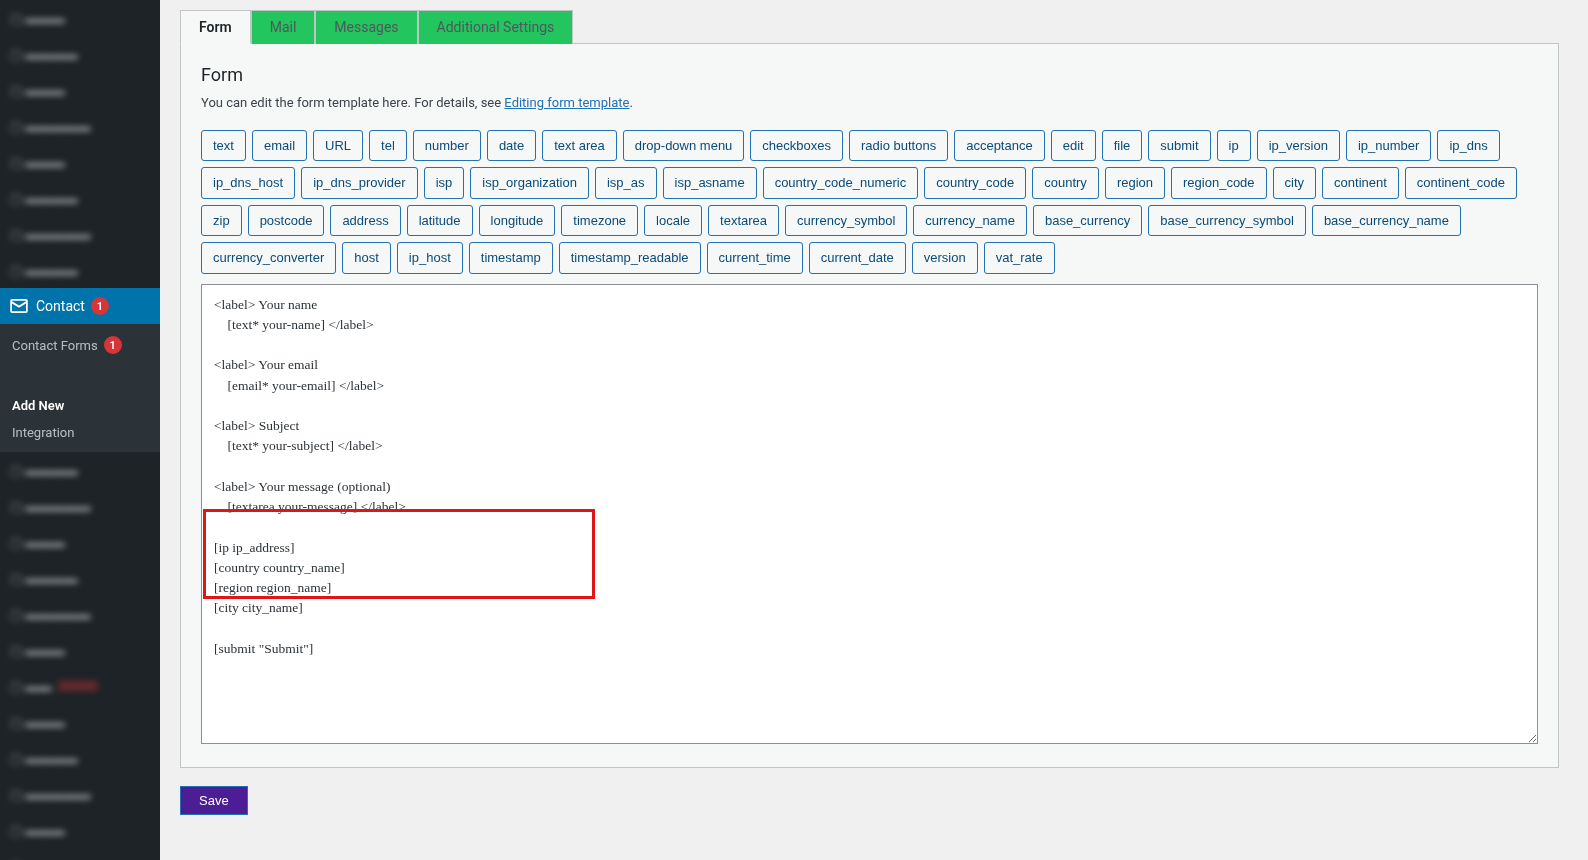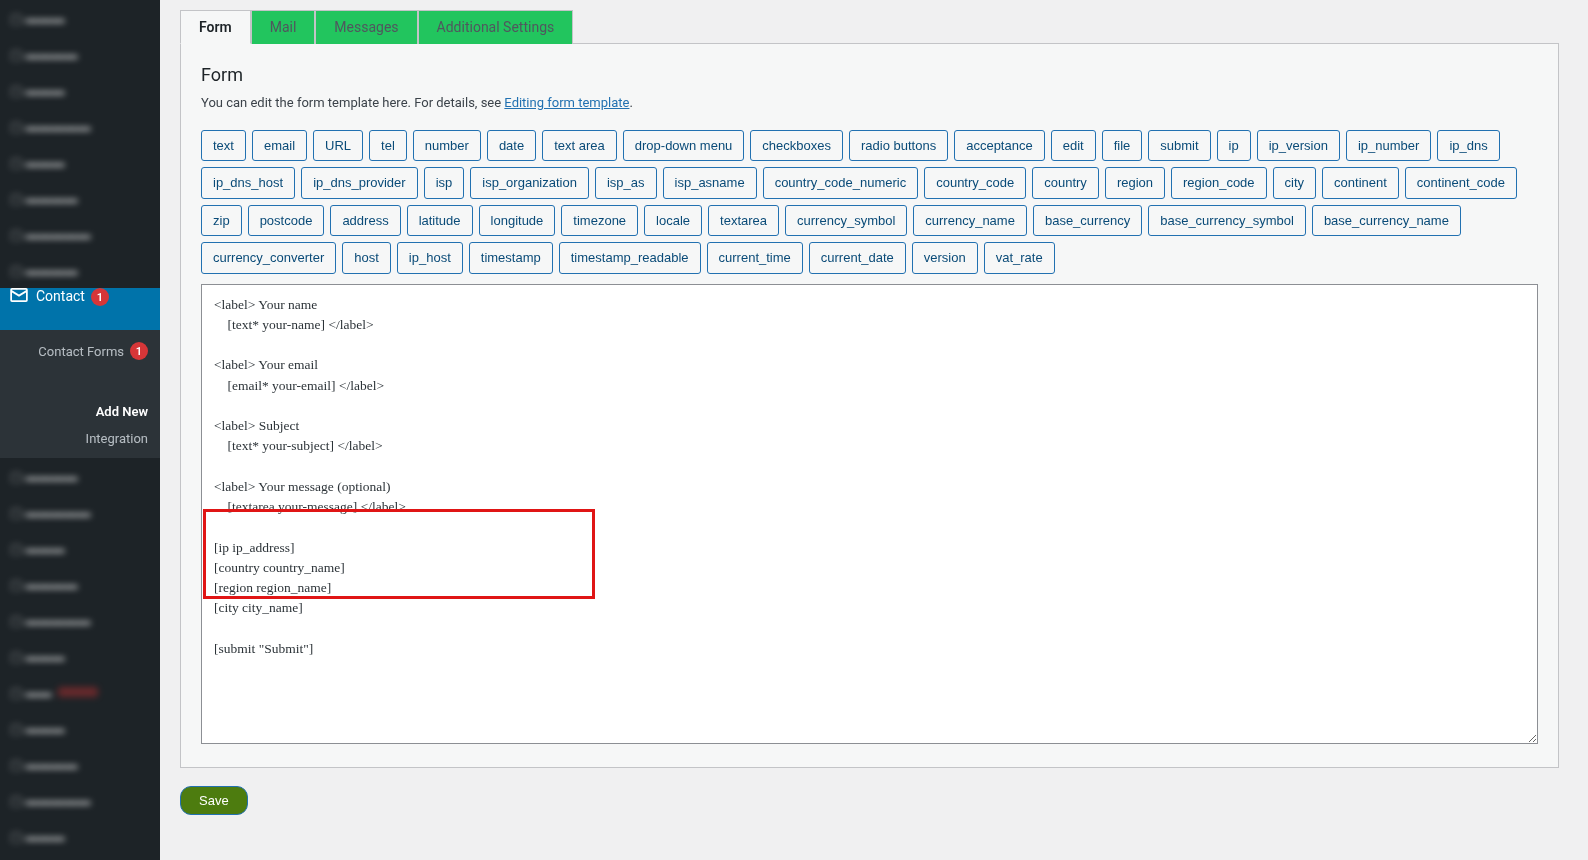--- a/index.html
+++ b/index.html
@@ -3,27 +3,27 @@
 <meta charset="utf-8">
 <style>
 * { box-sizing: border-box; margin: 0; padding: 0; }
 body { font-family: -apple-system, BlinkMacSystemFont, "Segoe UI", Roboto, Helvetica, Arial, sans-serif; font-size: 13px; background: #f0f0f1; color: #3c434a; }
 .layout { display: flex; min-height: 860px; }
 
 
 .sidebar { width: 160px; background: #1d2327; color: #fff; flex-shrink: 0; position: relative; }
 .sidebar-blur { height: 36px; display:flex; align-items:center; padding:0 10px; filter: blur(3px); color: rgba(255,255,255,0.85); font-size:13px; opacity:0.7; }
 .sidebar-blur.red::after { content:''; display:inline-block; width:40px; height:10px; background:rgba(210,50,50,0.6); margin-left:6px; border-radius:3px; filter:blur(1px); }
-.menu-contact { background:#0073aa; color:#fff; height:42px; display:flex; padding:0 10px; font-size:14px; position:relative; }
+.menu-contact { background:#0073aa; color:#fff; height:36px; display:flex; align-items:center; padding:0 10px; font-size:14px; position:relative; }
 .menu-contact .mail-icon { width:18px; height:14px; margin-right:8px; }
 .menu-contact .mail-icon svg { width:100%; height:100%; fill:#fff; }
 .menu-contact .arrow { position:absolute; right:-8px; top:50%; transform:translateY(-50%); width:0; height:0; border-top:8px solid transparent; border-bottom:8px solid transparent; border-right:8px solid #f0f0f1; }
 .badge { display:inline-flex; align-items:center; justify-content:center; min-width:18px; height:18px; border-radius:9px; background:#d63638; color:#fff; font-size:11px; font-weight:600; margin-left:6px; padding:0 5px; }
 .submenu { background:#2c3338; padding:6px 0; }
-.submenu-item { color:rgba(240,246,252,0.7); font-size:13px; padding:6px 12px; display:flex; align-items:center; cursor:pointer;justify-content:flex-end; }
+.submenu-item { color:rgba(240,246,252,0.7); font-size:13px; padding:6px 12px; display:flex; align-items:center; cursor:pointer; }
 .submenu-item.current { color:#fff; font-weight:600;margin-top:32px; }
 
 
 .main { flex:1; padding:0 29px 20px 20px; background:#f0f0f1; }
 
 
 .tab-wrapper { display:flex; border-bottom:1px solid #c3c4c7; margin-top:10px; }
 .tab { padding:8px 18px; background:#22c55e; border:1px solid #c3c4c7; border-bottom:none; margin-right:0; font-size:14px; color:#50575e; cursor:pointer; margin-bottom:-1px; }
 .tab.active { background:#f6f7f7; border-bottom:1px solid #f6f7f7; font-weight:600; color:#1d2327; }
 
@@ -35,21 +35,21 @@
 .help-text a { color:#2271b1; text-decoration:underline; cursor:pointer; }
 
 .tag-buttons { display:flex; flex-wrap:wrap; gap:6px; margin-bottom:10px; }
 .tag-btn { border:1px solid #2271b1; color:#0a4b78; background:#f6f7f7; padding:3px 11px; font-size:13px; border-radius:3px; cursor:pointer; line-height:1.8; }
 
 .form-textarea-wrap { position:relative; }
 .form-textarea { width:100%; min-height:460px; border:1px solid #8c8f94; background:#fff; font-family: Liberation Serif, serif; font-size:13.5px; padding:10px 12px; resize:vertical; line-height:1.5; color:#2c3338; white-space:pre; overflow:auto; }
 .highlight-box { position:absolute; border:3px solid #e01515; pointer-events:none; }
 
 .save-row { margin-top:18px; }
-.save-btn { background:#4d7c0f; color:#fff; border:1px solid #2271b1; padding:6px 18px; font-size:13px; border-radius:11px; cursor:pointer; }
+.save-btn { background:#4c1d95; color:#fff; border:1px solid #2271b1; padding:6px 18px; font-size:13px; border-radius:0; cursor:pointer; }
 </style>
 </head>
 <body>
 
 <div class="layout">
   <div class="sidebar">
     <div class="sidebar-blur">▢ ▬▬▬</div>
     <div class="sidebar-blur">▢ ▬▬▬▬</div>
     <div class="sidebar-blur">▢ ▬▬▬</div>
     <div class="sidebar-blur">▢ ▬▬▬▬▬</div>

